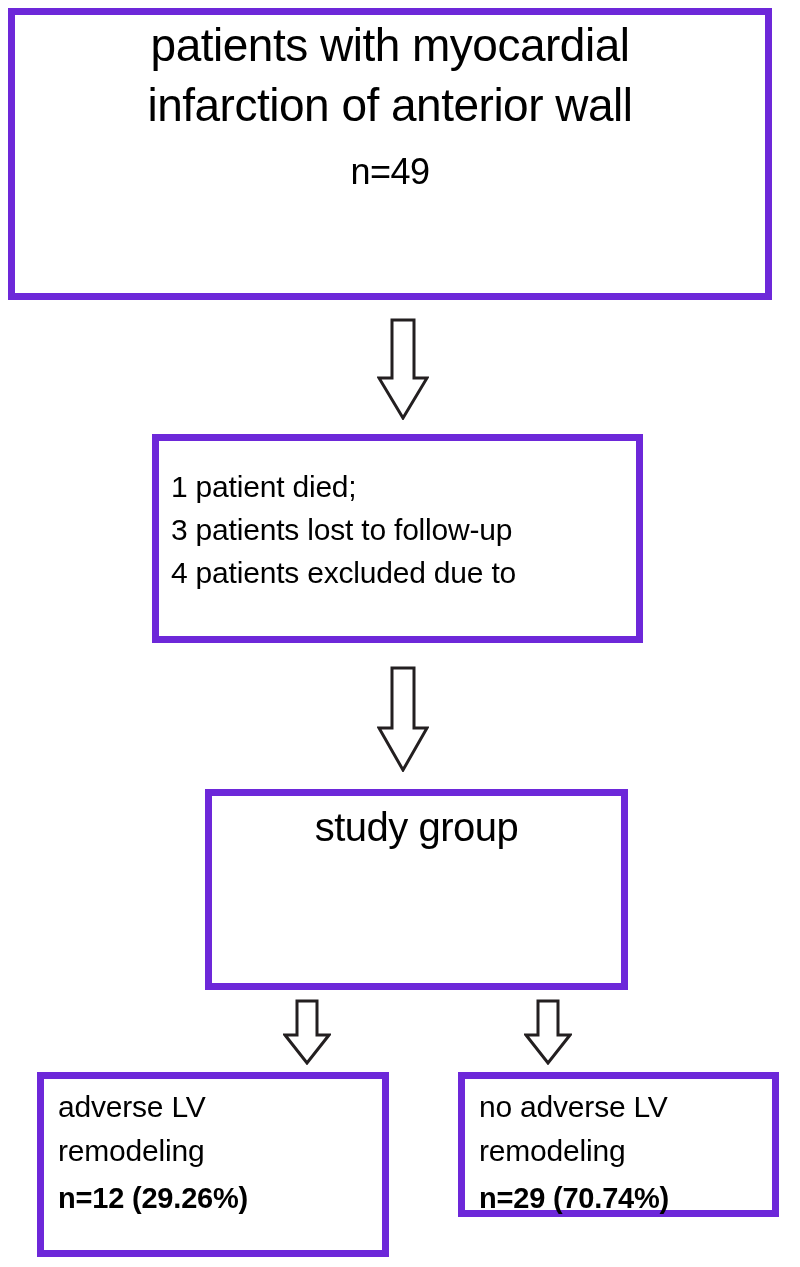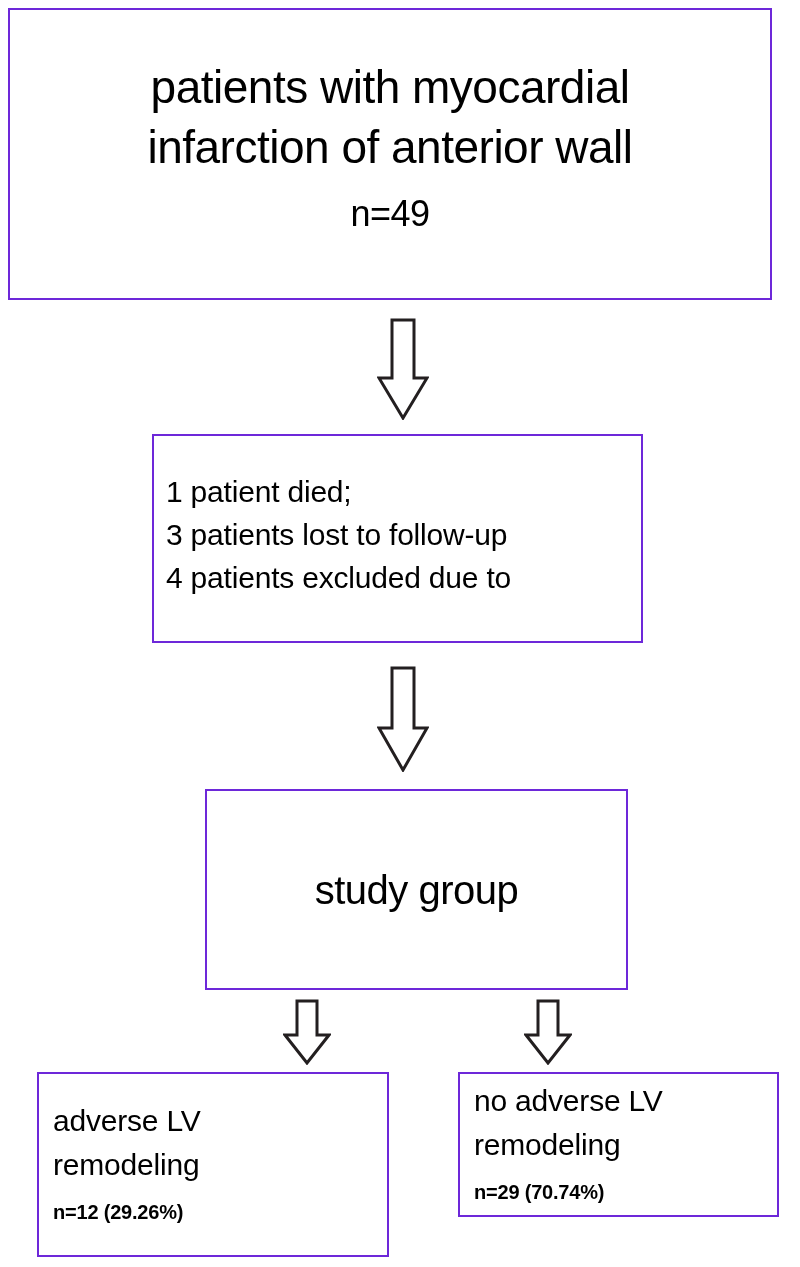--- a/index.html
+++ b/index.html
@@ -16,24 +16,24 @@
     position: relative;
     width: 800px;
     height: 1267px;
     background: #ffffff;
     overflow: hidden;
   }
   .node {
     position: absolute;
     box-sizing: border-box;
     background: #ffffff;
-    border: 2px solid #6d28d9;
+    border: 7px solid #6d28d9;
     display: flex;
     flex-direction: column;
-    justify-content: center;
+    justify-content: flex-start;
   }
   .node .line {
     display: block;
     white-space: pre;
   }
 
   
   #box-enrolled {
     left: 8px;
     top: 8px;
@@ -54,21 +54,21 @@
   }
 
   
   #box-exclusions {
     left: 152px;
     top: 434px;
     width: 491px;
     height: 209px;
     align-items: flex-start;
     text-align: left;
-    padding: 1px 0 10px 12px;
+    padding: 24px 0 10px 12px;
   }
   #box-exclusions .line {
     font-size: 30px;
     line-height: 43px;
     letter-spacing: -0.2px;
   }
 
   
   #box-study-group {
     left: 205px;
@@ -95,21 +95,21 @@
     text-align: left;
     padding: 6px 0 0 14px;
   }
   .outcome .line {
     font-size: 30px;
     line-height: 44px;
     letter-spacing: -0.2px;
   }
   .outcome .count {
     font-weight: bold;
-    font-size: 20px;
+    font-size: 29px;
     line-height: 50px;
   }
   #box-adverse {
     left: 37px;
     top: 1072px;
     width: 352px;
     height: 185px;
   }
   #box-no-adverse {
     left: 458px;

